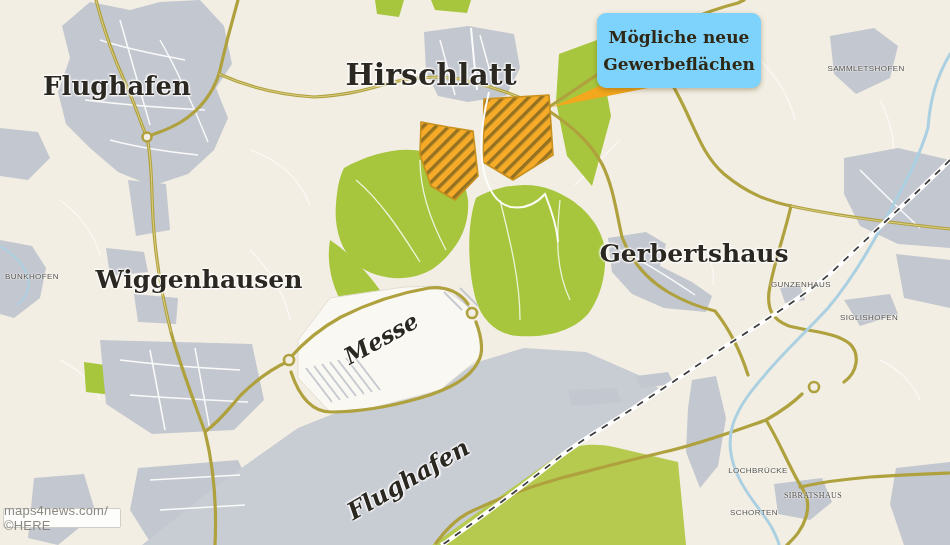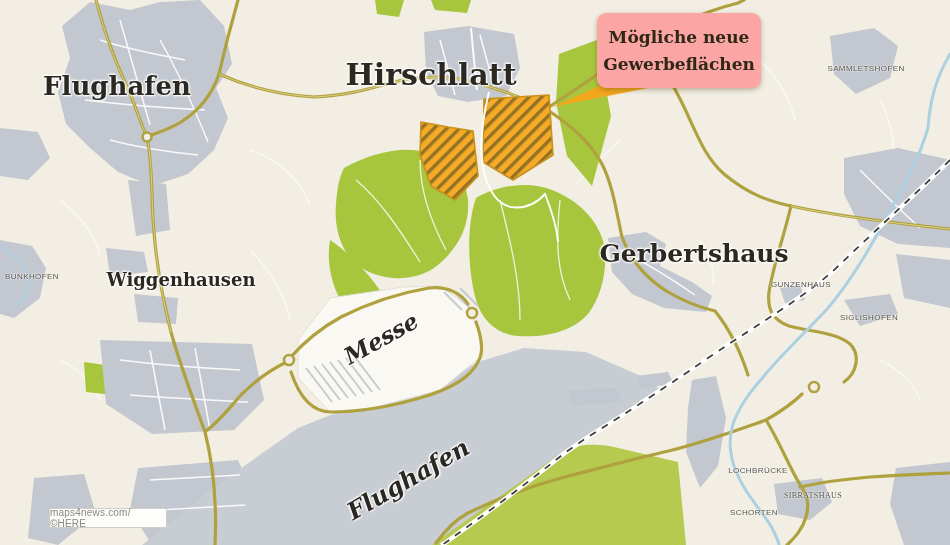--- a/index.html
+++ b/index.html
@@ -17,32 +17,31 @@
   }
   .map-label.italic{font-style:italic;}
   .small-label{
     position:absolute;transform:translate(-50%,-50%);
     font-family:"Liberation Sans",sans-serif;font-size:8px;letter-spacing:.4px;
     color:#52504A;white-space:nowrap;
     text-shadow:0 0 2px #fff,0 0 2px #fff;
   }
   #callout{
     position:absolute;left:597px;top:13px;width:164px;height:75px;
-    background:#fca5a5;border-radius:9px;
+    background:#7dd3fc;border-radius:9px;
     box-shadow:0 2px 5px rgba(80,60,10,.35);
     display:flex;flex-direction:column;align-items:center;justify-content:center;
     font-family:"DejaVu Serif","Liberation Serif",serif;font-weight:bold;
     font-size:17px;color:#2F2817;line-height:1.55;text-align:center;
   }
   .credit{
     position:absolute;left:3px;top:508px;width:116px;height:18px;
     background:#FDFDFB;border:1px solid #CFCFC8;border-radius:2px;
-    font-size:10px;color:#8A8880;display:flex;align-items:center;justify-content:center;
+    font-size:13px;color:#8A8880;display:flex;align-items:center;justify-content:center;
     letter-spacing:.2px;
-    margin-left:46px;
   }
 </style>
 </head>
 <body>
 
 <div id="stage">
 
 <svg id="map-svg" width="950" height="545" viewBox="0 0 950 545">
   <defs>
     <pattern id="hatch" width="9" height="9" patternUnits="userSpaceOnUse" patternTransform="rotate(-45)">
@@ -191,21 +190,21 @@
   <g>
     <path d="M950,160 C920,190 880,226 833,271 C800,300 764,320 708,358 C682,376 661,390 641,403 C612,423 582,439 557,459 C521,488 481,517 445,543 L441,545" stroke="#FFFFFF" stroke-width="4.5" fill="none"></path>
     <path d="M950,160 C920,190 880,226 833,271 C800,300 764,320 708,358 C682,376 661,390 641,403 C612,423 582,439 557,459 C521,488 481,517 445,543 L441,545" stroke="#3F3F3F" stroke-width="1.8" fill="none" stroke-dasharray="7 7"></path>
   </g>
 
   <polygon points="604,84 648,88 552,107" fill="#F3A71D"></polygon>
 </svg>
 
 <div class="map-label" style="left:117px;top:86px;font-size:26px;">Flughafen</div>
 <div class="map-label" style="left:431px;top:74px;font-size:30px;">Hirschlatt</div>
-<div class="map-label" style="left:181px;top:279px;font-size:18px;">Wiggenhausen</div>
+<div class="map-label" style="left:199px;top:279px;font-size:25px;">Wiggenhausen</div>
 <div class="map-label" style="left:694px;top:253px;font-size:25px;text-align:right;">Gerbertshaus</div>
 <div class="map-label italic" style="left:381px;top:338px;font-size:23px;transform:translate(-50%,-50%) rotate(-29deg);">Messe</div>
 <div class="map-label italic" style="left:408px;top:479px;font-size:24px;transform:translate(-50%,-50%) rotate(-30deg);">Flughafen</div>
 
 <div class="small-label" style="left:866px;top:68px;">SAMMLETSHOFEN</div>
 <div class="small-label" style="left:32px;top:276px;">BUNKHOFEN</div>
 <div class="small-label" style="left:801px;top:284px;">GUNZENHAUS</div>
 <div class="small-label" style="left:869px;top:317px;">SIGLISHOFEN</div>
 <div class="small-label" style="left:724px;top:470px;margin-left:34px;">LOCHBRÜCKE</div>
 <div class="small-label" style="left:813px;top:495px;font-family:Liberation Serif, serif;">SIBRATSHAUS</div>

